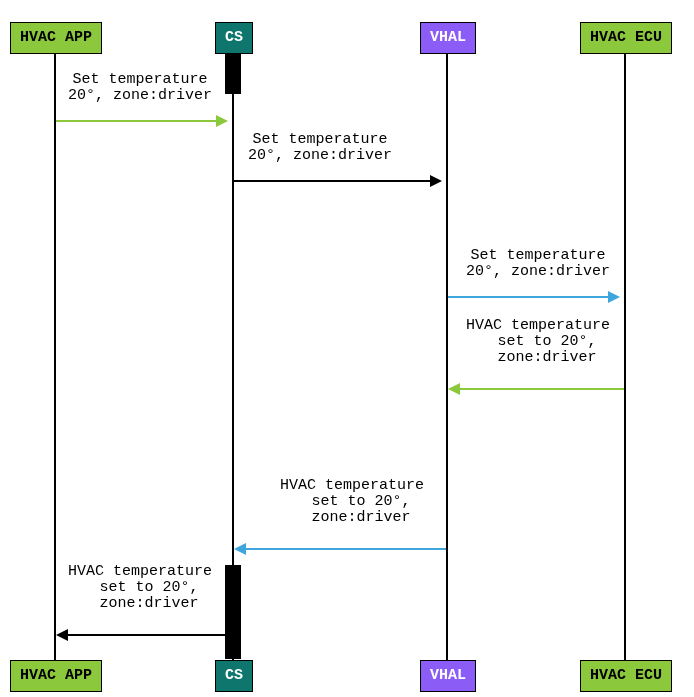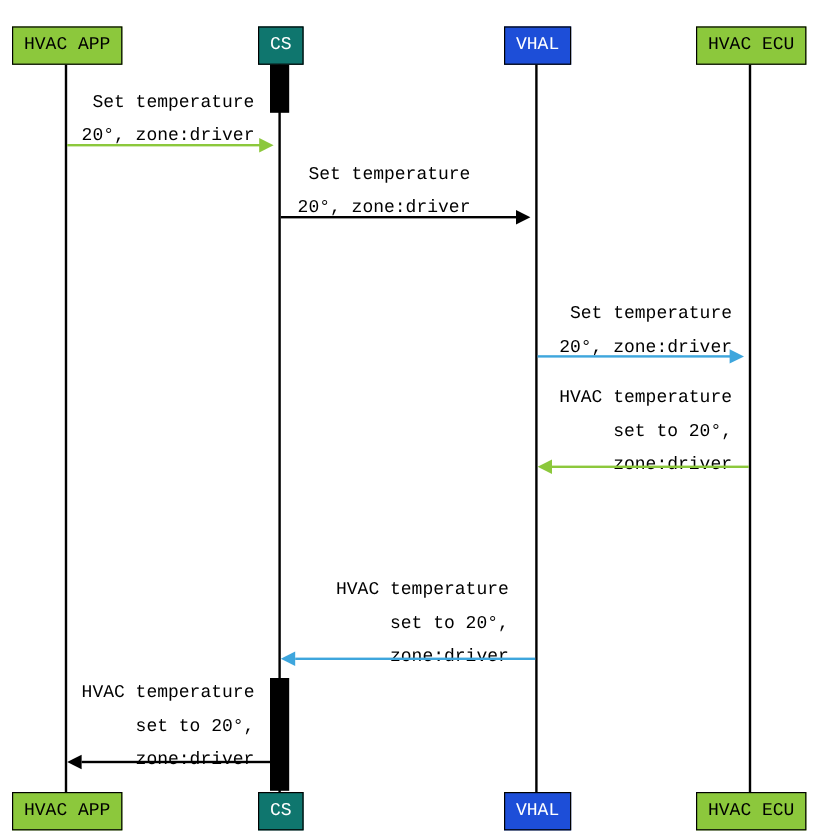--- a/index.html
+++ b/index.html
@@ -1,23 +1,23 @@
 <!DOCTYPE html>
 <html><head>
 <meta charset="utf-8">
 <style>
 html,body{margin:0;padding:0;background:#fff;font-family:"Courier New",Consolas,monospace;font-size:15px}
 #stage{position:relative;width:694px;height:697px}
-.actor-box{position:absolute;height:30px;line-height:30px;text-align:center;font-weight:normal;border:1px solid #000}
+.actor-box{position:absolute;height:30px;line-height:30px;text-align:center;font-weight:bold;border:1px solid #000}
 .actor-green{background:#8cc83c;color:#000}
 .actor-black{background:#0f766e;color:#fff}
-.actor-blue{background:#1d4ed8;color:#fff}
+.actor-blue{background:#8b5cf6;color:#fff}
 .lifeline{position:absolute;width:2px;background:#000}
 .activation{position:absolute;width:16px;background:#000}
-.msg-label{position:absolute;white-space:pre;text-align:right;color:#000;line-height:28px}
+.msg-label{position:absolute;white-space:pre;text-align:center;color:#000;line-height:16px}
 .arrow-line{position:absolute;height:2px}
 .arrow-head{position:absolute;width:0;height:0;border-style:solid}
 .c-green{background:#8cc83c}
 .c-black{background:#000}
 .c-blue{background:#3ea6dd}
 </style>
 </head>
 <body>
 <div id="stage">
 

